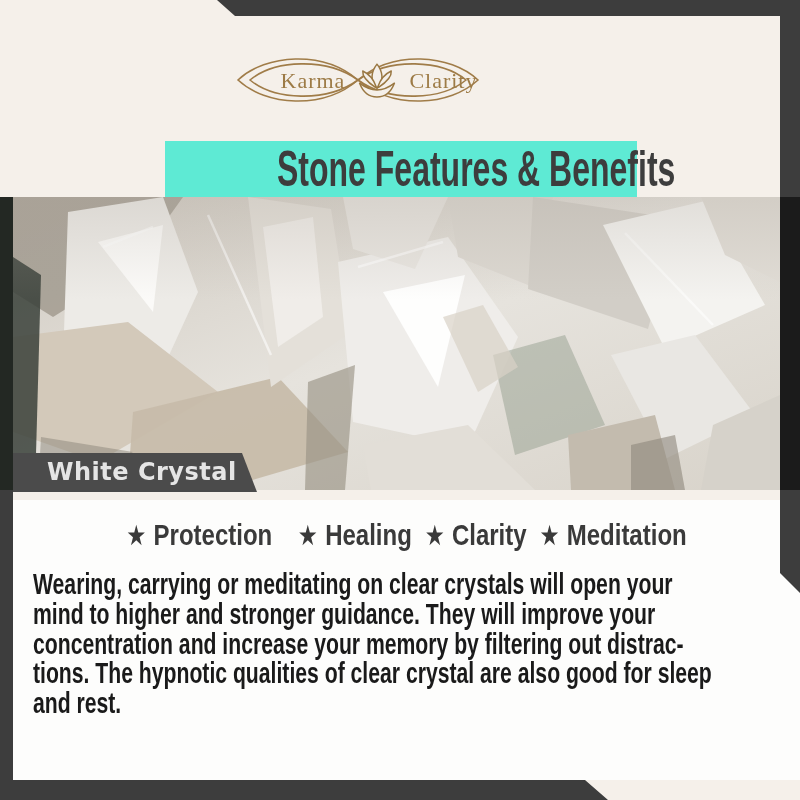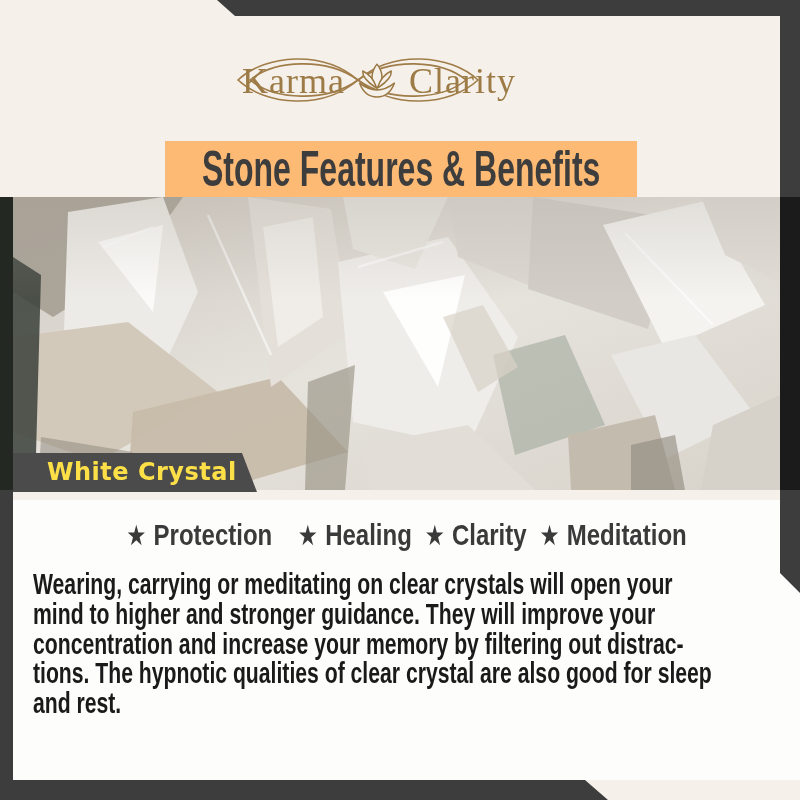--- a/index.html
+++ b/index.html
@@ -9,45 +9,45 @@
   }
   
   .logo{position:absolute;left:0;top:44px;width:800px;height:72px;}
   .logo-inner{position:relative;width:800px;height:72px;transform:translateX(-21px);}
   .swash-svg{position:absolute;left:249px;top:4px;width:260px;height:64px;}
   .logo-row{
     position:absolute;left:0;top:0;width:800px;height:72px;
     display:flex;align-items:center;justify-content:center;gap:13px;
   }
   .brand-word{
-    font-family:"Liberation Serif",serif;font-size:36px;color:#9d7b46;
+    font-family:"Liberation Serif",serif;font-size:22px;color:#9d7b46;
     letter-spacing:1px;line-height:1;padding-top:2px;
   }
   .lotus-svg{width:38px;height:36px;}
   
   .title-band{
     position:absolute;left:165px;top:141px;width:472px;height:56px;
-    background:#fdba74;display:flex;align-items:center;justify-content:center;
+    background:#5eead4;display:flex;align-items:center;
   }
   .title-band h1{
     margin:0;font-size:50px;line-height:56px;font-weight:700;color:#3d3d3d;
     white-space:nowrap;transform:scaleX(.64);transform-origin:center;
     letter-spacing:0px;
   }
   
   .photo{
     position:absolute;left:13px;top:197px;width:767px;height:293px;
     background:#d8d3cb;overflow:hidden;
   }
   .photo svg{display:block;width:767px;height:293px;}
   .caption{
     position:absolute;left:13px;top:453px;width:244px;height:39px;
     background:#4b4b4b;
     clip-path:polygon(0 0,calc(100% - 15px) 0,100% 100%,0 100%);
-    color:#fde047;font-family:"DejaVu Sans",sans-serif;font-weight:700;
+    color:#e5e5e5;font-family:"DejaVu Sans",sans-serif;font-weight:700;
     font-size:24px;line-height:39px;padding-left:34px;box-sizing:border-box;
     letter-spacing:.5px;
   }
   
   .panel{
     position:absolute;left:13px;top:500px;width:787px;height:280px;
     background:#fdfdfc;
   }
   .features{
     margin-top:17px;width:100%;display:flex;justify-content:center;

